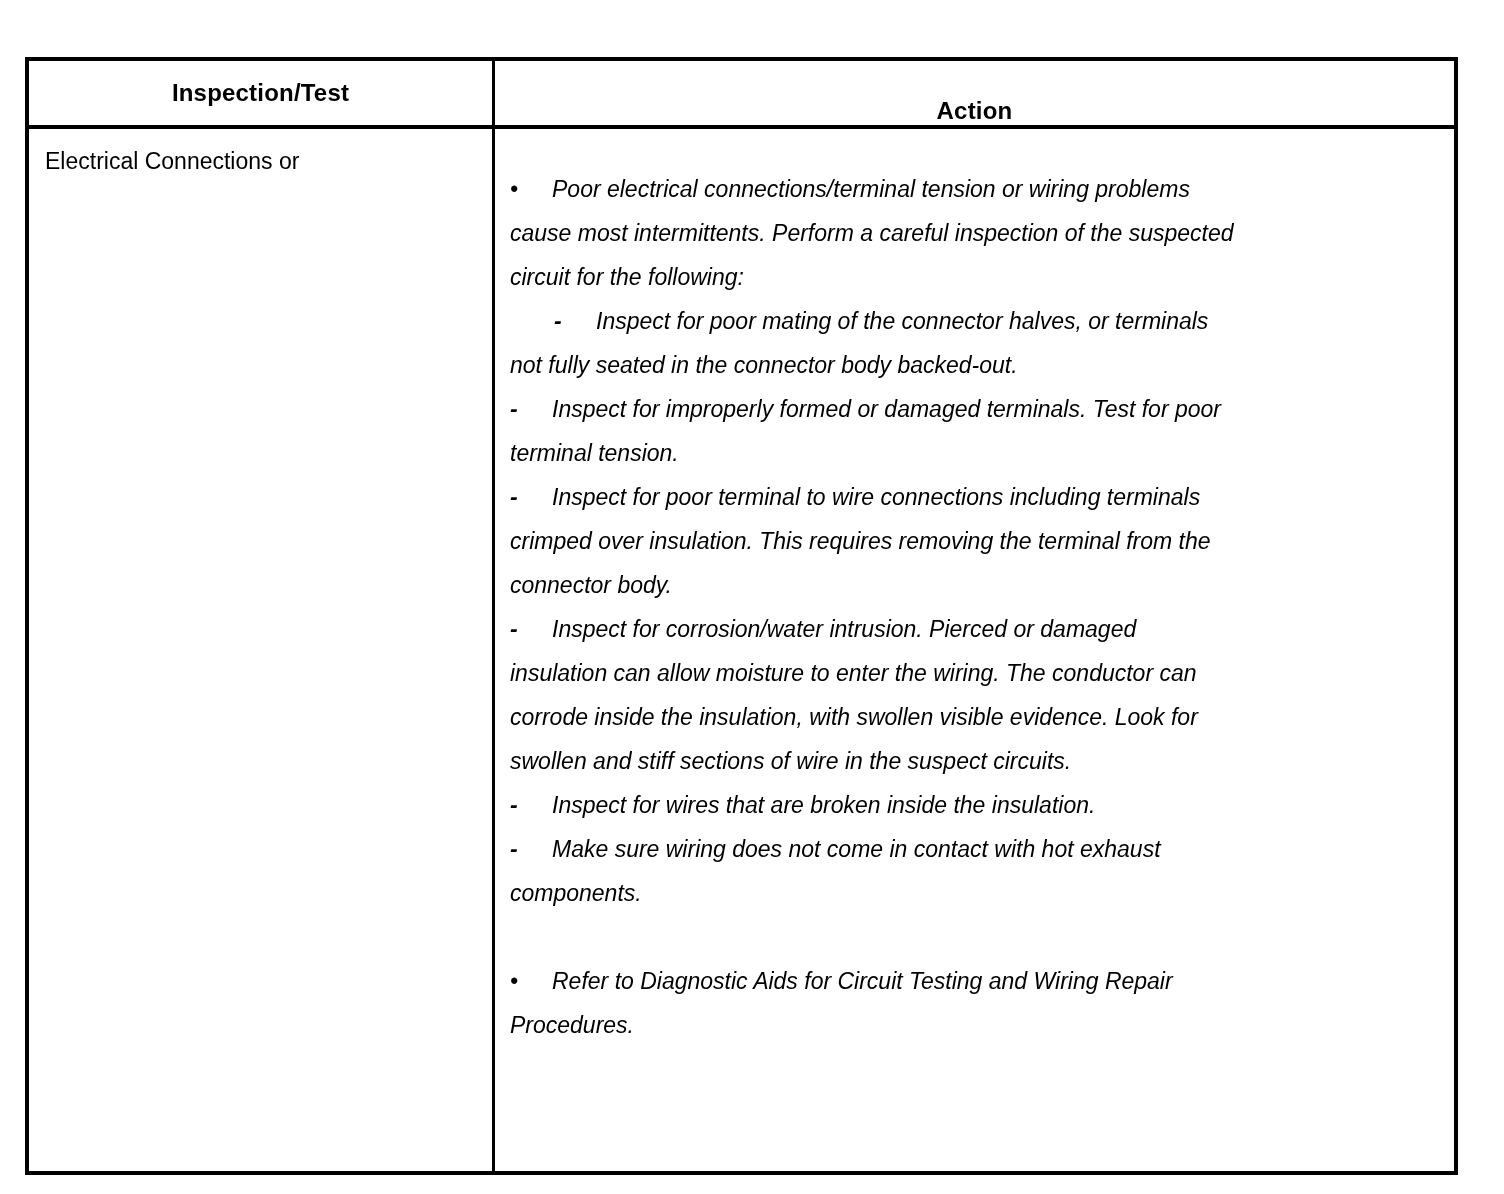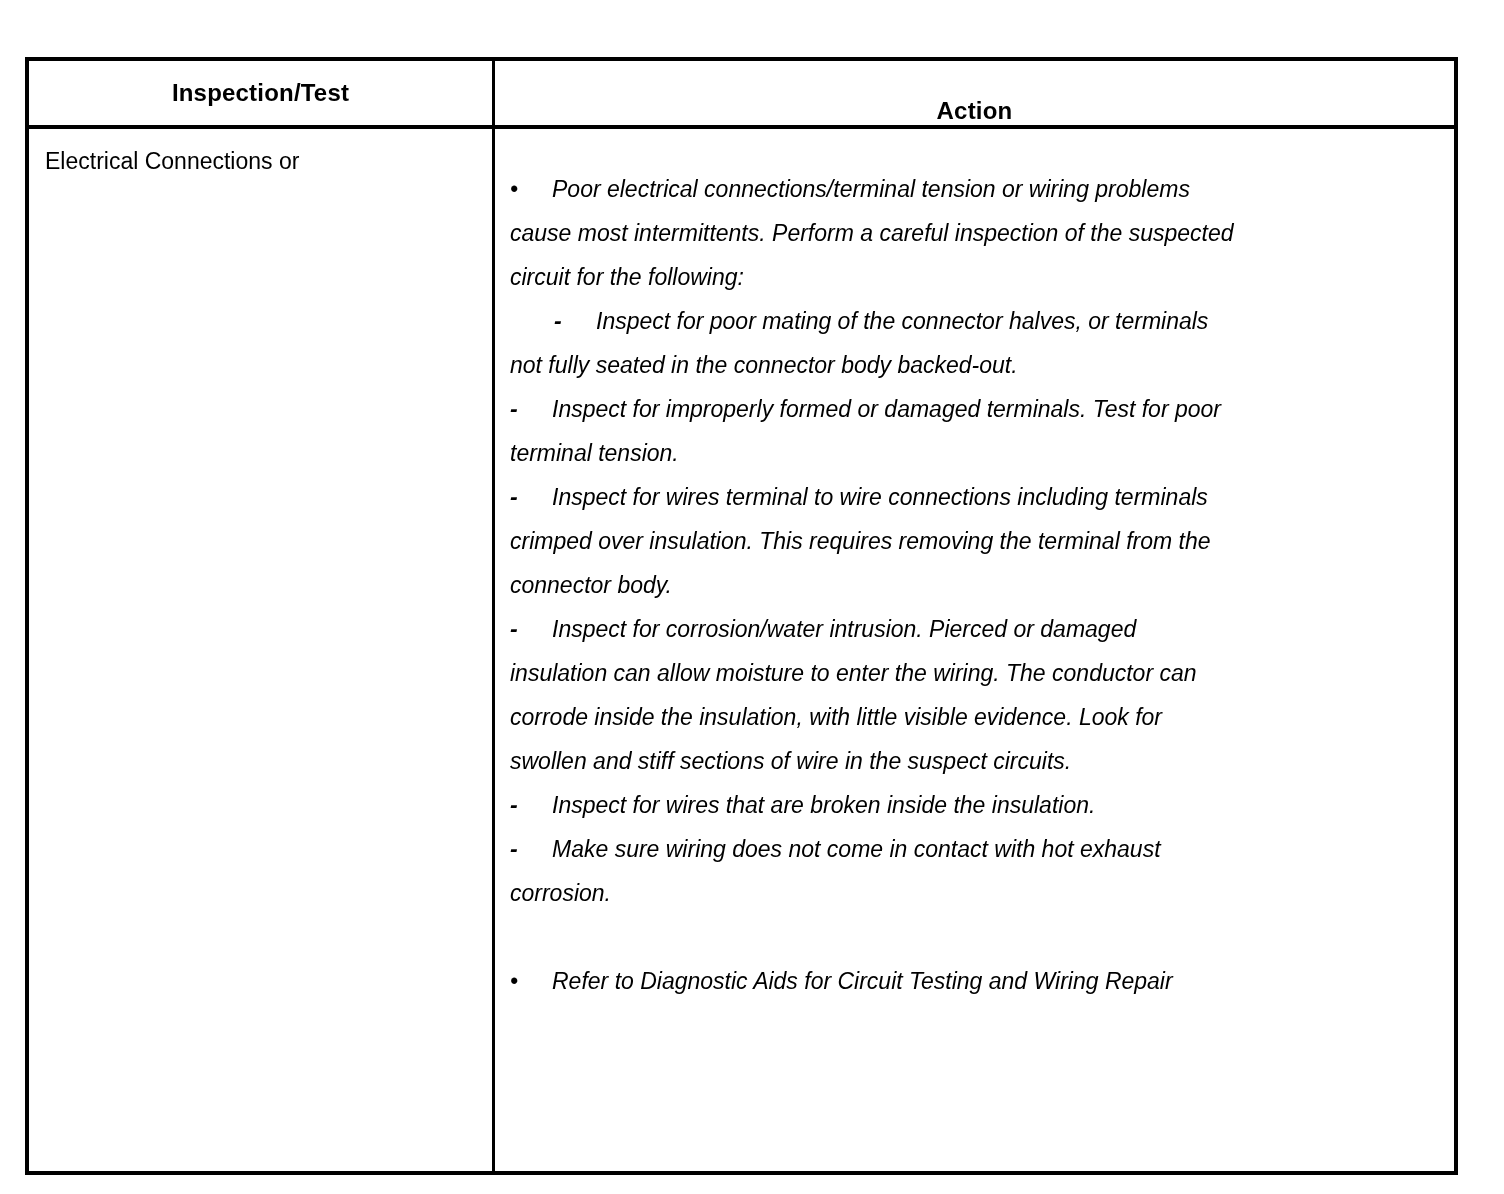--- a/index.html
+++ b/index.html
@@ -98,35 +98,36 @@
         </div>
         <div class="action-item">
           <div class="text-line"><span class="marker dash deep">-</span><span>Inspect for poor mating of the connector halves, or terminals</span></div>
           <div class="text-line">not fully seated in the connector body backed-out.</div>
         </div>
         <div class="action-item">
           <div class="text-line"><span class="marker dash">-</span><span>Inspect for improperly formed or damaged terminals. Test for poor</span></div>
           <div class="text-line">terminal tension.</div>
         </div>
         <div class="action-item">
-          <div class="text-line"><span class="marker dash">-</span><span>Inspect for wires terminal to wire connections including terminals</span></div>
+          <div class="text-line"><span class="marker dash">-</span><span>Inspect for poor terminal to wire connections including terminals</span></div>
           <div class="text-line">crimped over insulation. This requires removing the terminal from the</div>
           <div class="text-line">connector body.</div>
         </div>
         <div class="action-item">
           <div class="text-line"><span class="marker dash">-</span><span>Inspect for corrosion/water intrusion. Pierced or damaged</span></div>
           <div class="text-line">insulation can allow moisture to enter the wiring. The conductor can</div>
-          <div class="text-line">corrode inside the insulation, with little visible evidence. Look for</div>
+          <div class="text-line">corrode inside the insulation, with swollen visible evidence. Look for</div>
           <div class="text-line">swollen and stiff sections of wire in the suspect circuits.</div>
         </div>
         <div class="action-item">
           <div class="text-line"><span class="marker dash">-</span><span>Inspect for wires that are broken inside the insulation.</span></div>
         </div>
         <div class="action-item">
           <div class="text-line"><span class="marker dash">-</span><span>Make sure wiring does not come in contact with hot exhaust</span></div>
-          <div class="text-line">corrosion.</div>
+          <div class="text-line">components.</div>
         </div>
         <div class="action-item gap-before">
           <div class="text-line"><span class="marker">•</span><span>Refer to Diagnostic Aids for Circuit Testing and Wiring Repair</span></div>
+          <div class="text-line">Procedures.</div>
         </div>
       </div>
   </div>
 </div>
 
 </body></html>

